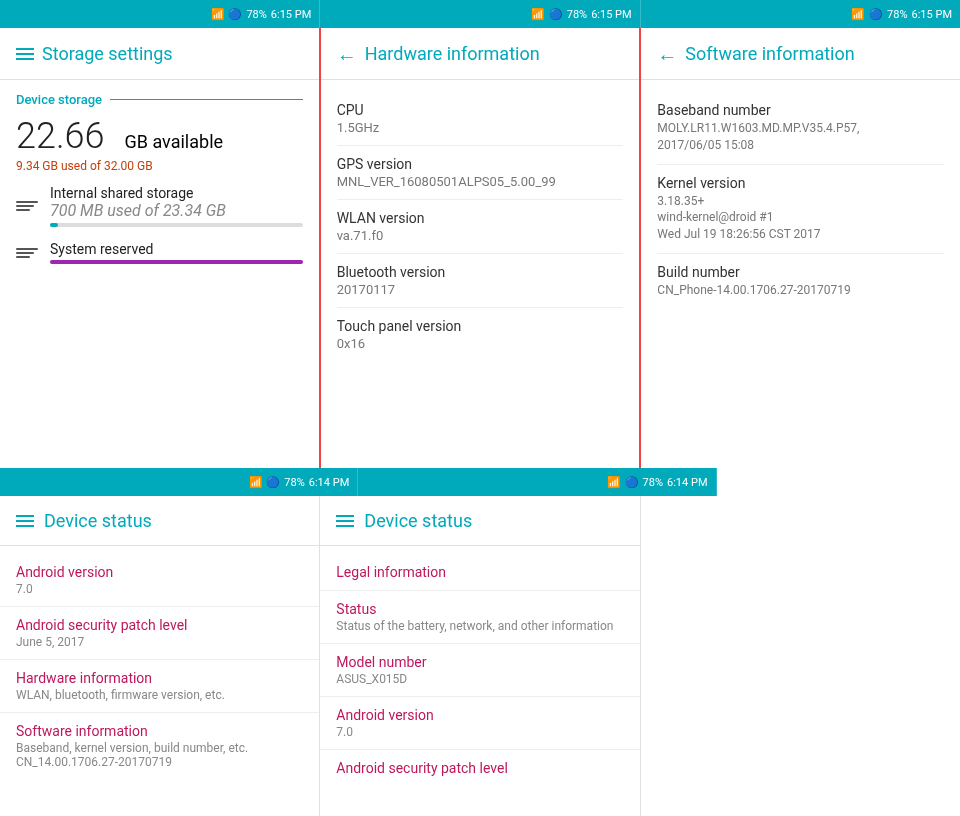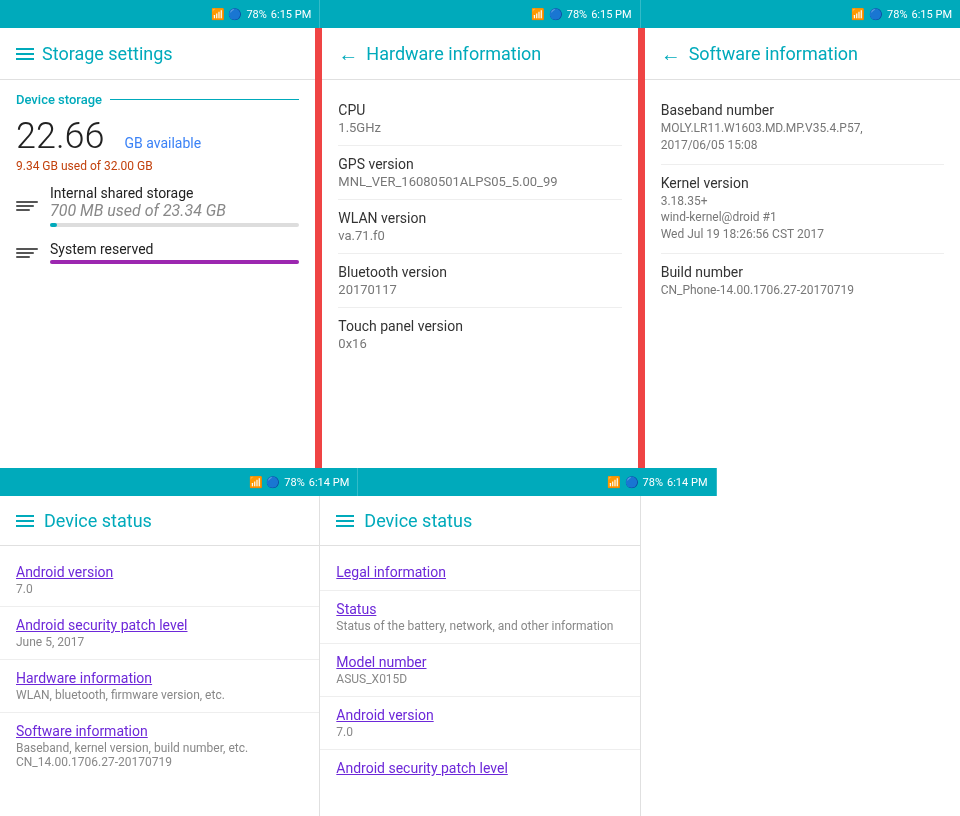--- a/index.html
+++ b/index.html
@@ -11,21 +11,21 @@
     }
 
     .bottom-layout {
       display: flex;
       height: calc(816px - 468px);
     }
 
     
     .panel {
       flex: 1;
-      border-right: 7px solid #ef4444;
+      border-right: 2px solid #ef4444;
       display: flex;
       flex-direction: column;
       overflow: hidden;
     }
     .panel:last-child { border-right: none; }
 
     .panel-header {
       height: 52px;
       background: #fff;
       display: flex;
@@ -75,22 +75,22 @@
       flex: 1;
       height: 1px;
       background: #00aabb;
     }
     .storage-size-large {
       font-size: 36px;
       font-weight: 300;
       color: #222;
     }
     .storage-available {
-      font-size: 14px;
-      color: #3b82f6;
+      font-size: 18px;
+      color: #000000;
     }
     .storage-used-text {
       font-size: 12px;
       color: #c2410c;
       margin-bottom: 12px;
     }
 
     .storage-item {
       display: flex;
       align-items: center;
@@ -214,22 +214,21 @@
       overflow-y: hidden;
       padding: 8px 0;
     }
     .ds-item {
       padding: 10px 16px;
       border-bottom: 1px solid #eee;
     }
     .ds-item:last-child { border-bottom: none; }
     .ds-item-title {
       font-size: 14px;
-      color: #6d28d9;
-      text-decoration: underline;
+      color: #be185d;
     }
     .ds-item-sub {
       font-size: 12px;
       color: #888;
       margin-top: 2px;
     }
 
     .back-arrow {
       font-size: 20px;
       color: #00aabb;

